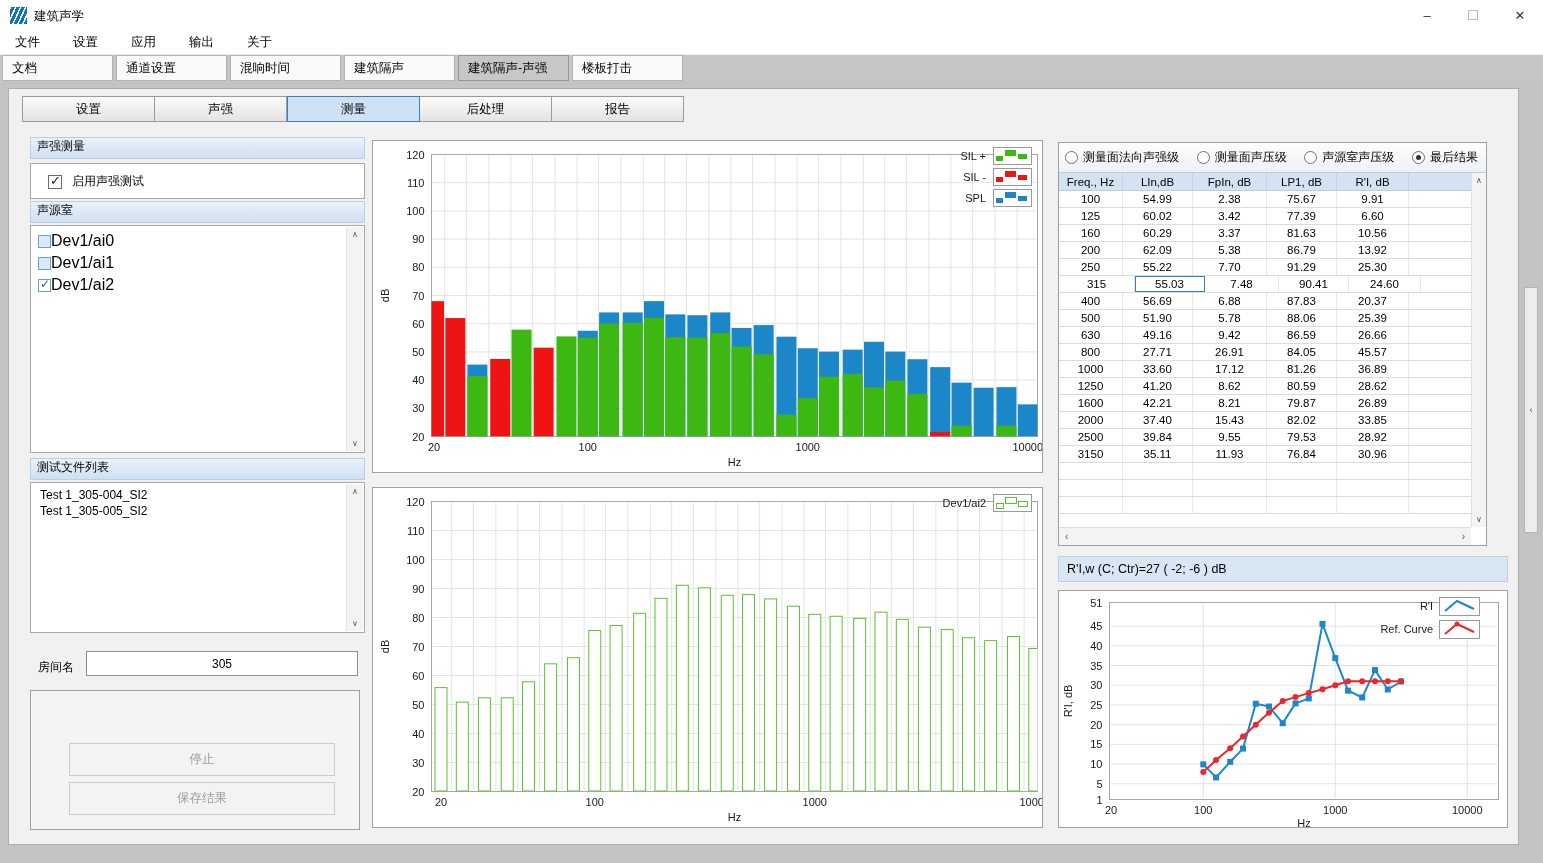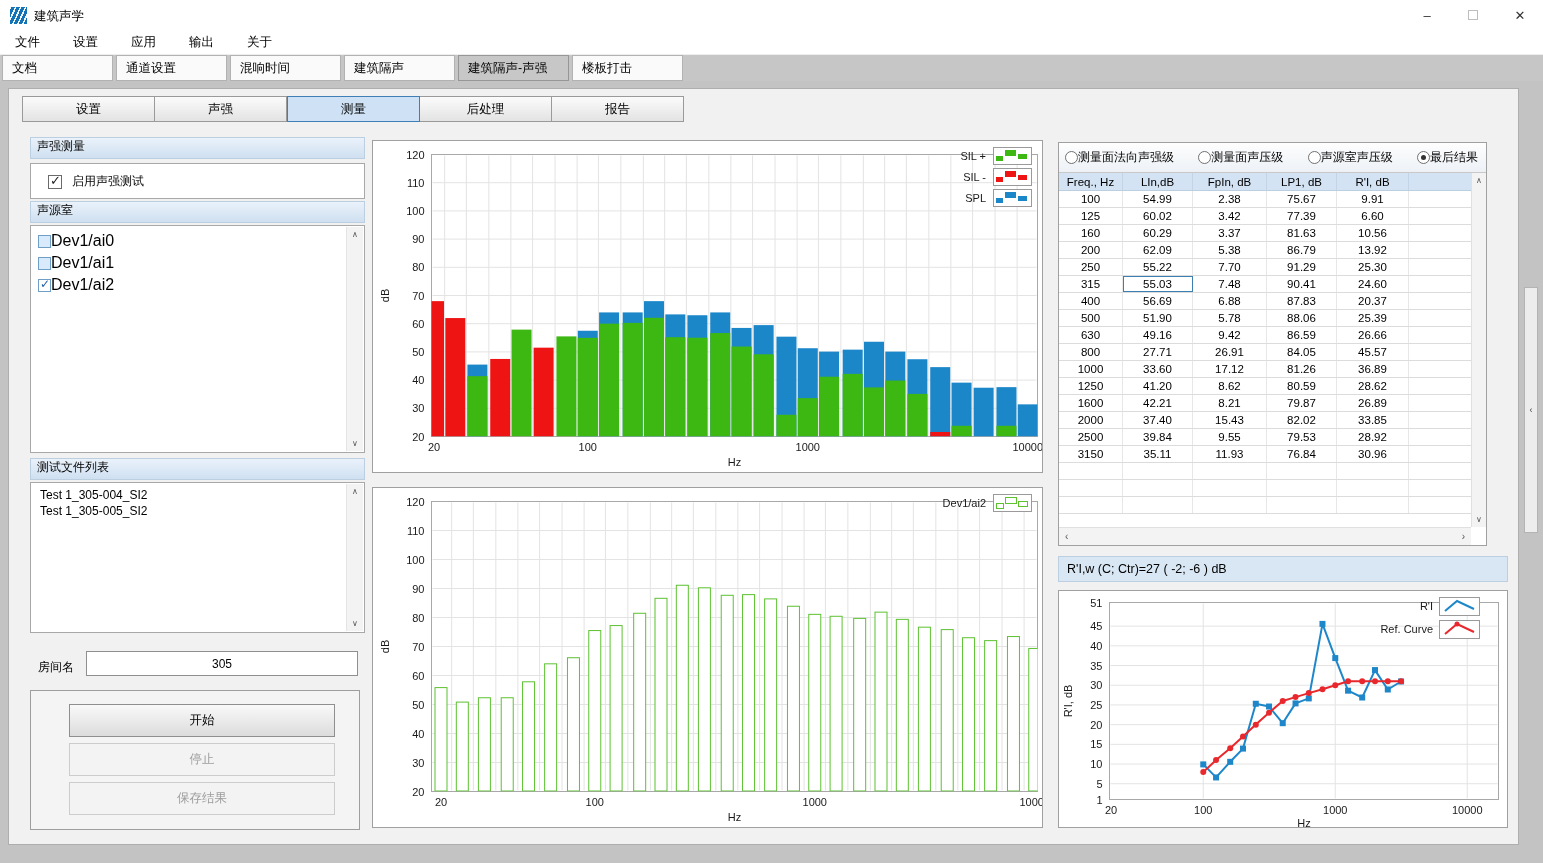--- a/index.html
+++ b/index.html
@@ -71,21 +71,21 @@
   .btn.disabled { border-color:#cccccc; background:#f3f3f3; color:#9d9d9d; }
 
   
   .chart-panel { position:absolute; background:#fff; border:1px solid #a0a0a0; }
   svg text { font-family:"Liberation Sans","DejaVu Sans",sans-serif; font-size:11px; fill:#1a1a1a; }
 
   
   .rt { position:absolute; left:1058px; top:142px; width:429px; height:404px; background:#fff; border:1px solid #a0a0a0; }
   .radio-row { position:absolute; left:0; top:0; right:0; height:30px; background:linear-gradient(#fefefe,#edf1f6);
     border-bottom:1px solid #c9c9c9; display:flex; align-items:center; justify-content:space-between; padding:0 8px 0 6px; }
-  .radio { display:flex; align-items:center; font-size:12px; }
+  .radio { display:flex; align-items:center; gap:5px; font-size:12px; }
   .radio .dot { width:13px; height:13px; border:1px solid #707070; border-radius:50%; background:#fff; position:relative; flex:0 0 auto; }
   .radio.sel .dot::after { content:""; position:absolute; left:3px; top:3px; width:5px; height:5px; border-radius:50%; background:#333; }
   .tbl-hdr { position:absolute; left:0; top:30px; height:18px; display:flex; background:#d3e3f3; border-bottom:1px solid #bccfe1; }
   .tbl-hdr .c { font-size:11.5px; display:flex; align-items:center; justify-content:center; border-right:1px solid #c3d4e6; }
   .tbl-row { position:absolute; left:0; height:17px; display:flex; border-bottom:1px solid #dcdcdc; background:#fff; }
   .tbl-row .c { font-size:11.5px; display:flex; align-items:center; justify-content:center; border-right:1px solid #e7e7e7; }
   .cell-focus { outline:1px solid #3c7fb1; outline-offset:-1px; }
   .vsb-table { position:absolute; right:0; top:30px; bottom:18px; width:15px; background:#f3f3f3; border-left:1px solid #e0e0e0; }
   .hsb-table { position:absolute; left:0; right:15px; bottom:0; height:18px; background:#f3f3f3; border-top:1px solid #e0e0e0;
     display:flex; align-items:center; justify-content:space-between; padding:0 6px; font-size:10px; color:#555; }
@@ -178,21 +178,20 @@
       <div class="file-item">Test 1_305-005_SI2</div>
     </div>
   <div class="sbar-v">
     <div class="sb-btn top">∧</div>
     <div class="sb-btn bottom">∨</div>
   </div>
 </div>
 <span class="room-label">房间名</span>
 <input class="room-input" value="305" style="">
 <div class="btn-box">
-  <div class="btn" style="top:13px;">开始</div>
   <div class="btn disabled" style="top:52px;">停止</div>
   <div class="btn disabled" style="top:91px;">保存结果</div>
 </div>
 
 <div class="chart-panel" id="chart1" style="left:372px; top:140px; width:671px; height:333px;"><svg width="669" height="331">
       <rect x="58.5" y="13.5" width="606" height="282" fill="#ffffff" stroke="#a8a8a8"></rect>
       <line x1="59.5" y1="267.3" x2="663.5" y2="267.3" stroke="#e3e3e3" stroke-width="1"></line>
       <line x1="59.5" y1="239.1" x2="663.5" y2="239.1" stroke="#e3e3e3" stroke-width="1"></line>
       <line x1="59.5" y1="210.9" x2="663.5" y2="210.9" stroke="#e3e3e3" stroke-width="1"></line>
       <line x1="59.5" y1="182.7" x2="663.5" y2="182.7" stroke="#e3e3e3" stroke-width="1"></line>
@@ -471,21 +470,21 @@
       </div>
       <div class="tbl-row" style="top: 116px;">
         <div class="c" style="width: 64px;">250</div>
         <div class="c" style="width: 70px;">55.22</div>
         <div class="c" style="width: 74px;">7.70</div>
         <div class="c" style="width: 70px;">91.29</div>
         <div class="c" style="width: 72px;">25.30</div>
         <div class="c" style="width: 63px;"></div>
       </div>
       <div class="tbl-row" style="top: 133px;">
-        <div class="c" style="width: 64px;">315</div>
+        <div class="c" style="width: 76px;">315</div>
         <div class="c cell-focus" style="width: 70px;">55.03</div>
         <div class="c" style="width: 74px;">7.48</div>
         <div class="c" style="width: 70px;">90.41</div>
         <div class="c" style="width: 72px;">24.60</div>
         <div class="c" style="width: 63px;"></div>
       </div>
       <div class="tbl-row" style="top: 150px;">
         <div class="c" style="width: 64px;">400</div>
         <div class="c" style="width: 70px;">56.69</div>
         <div class="c" style="width: 74px;">6.88</div>

